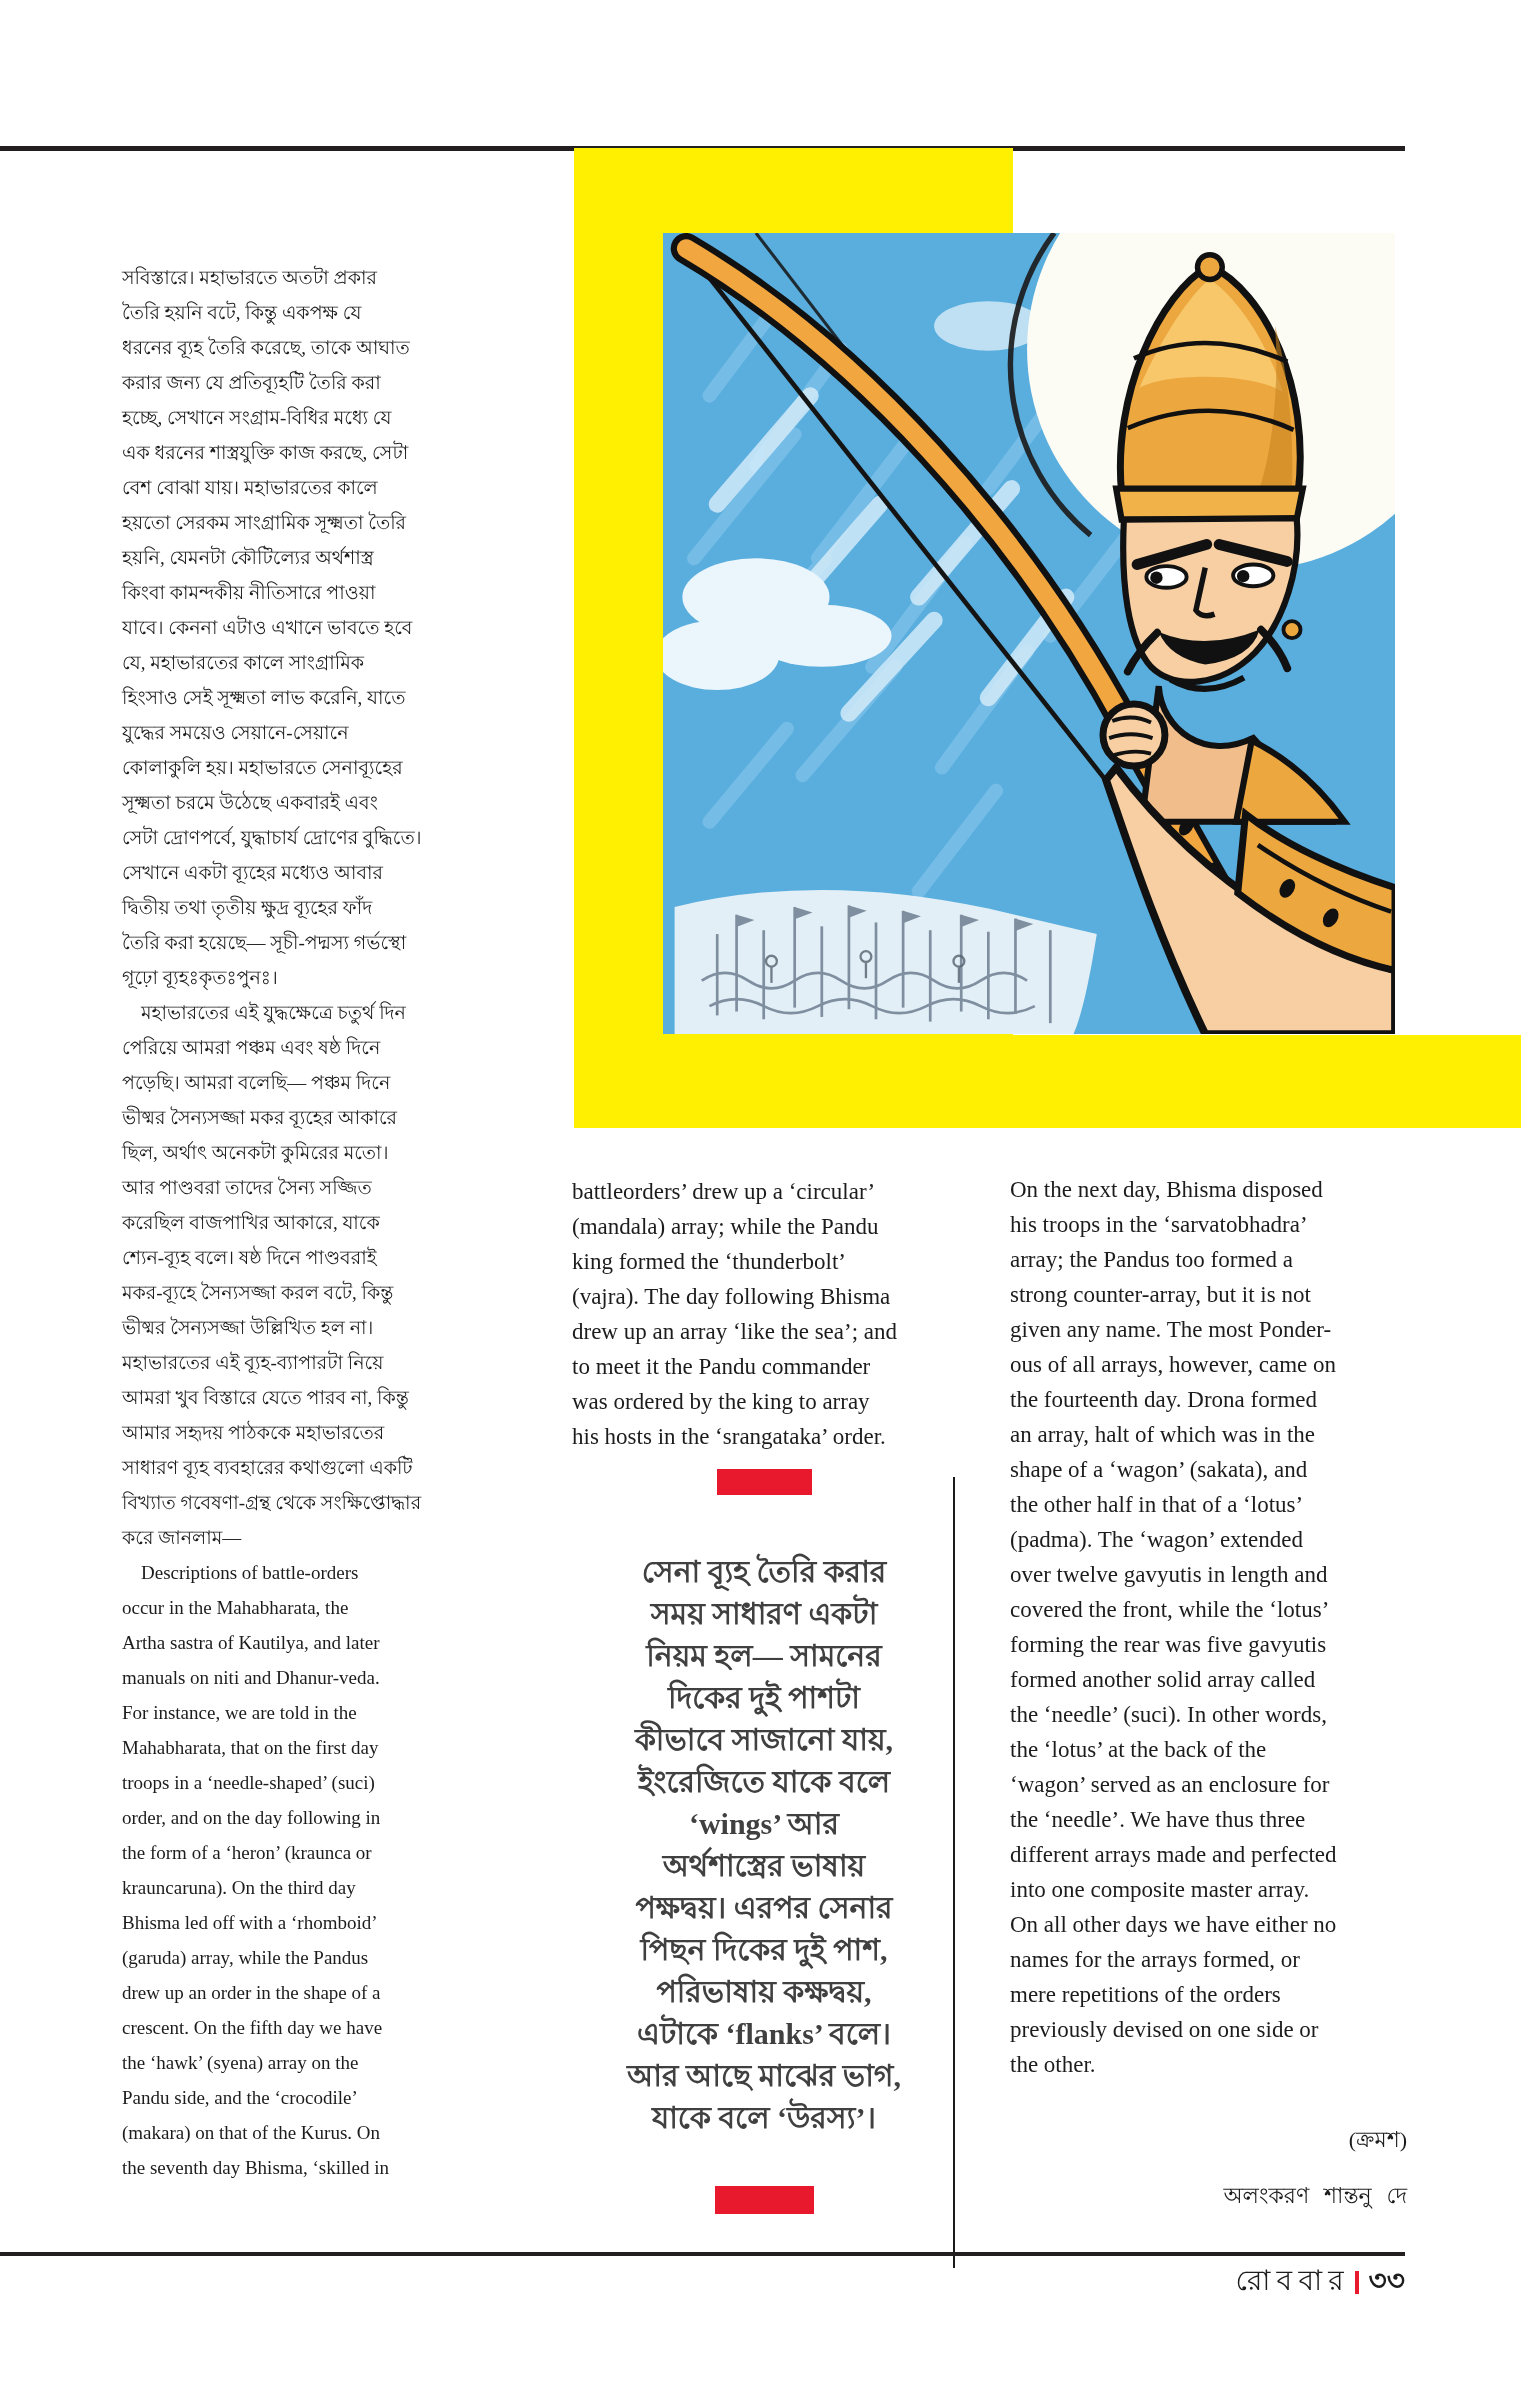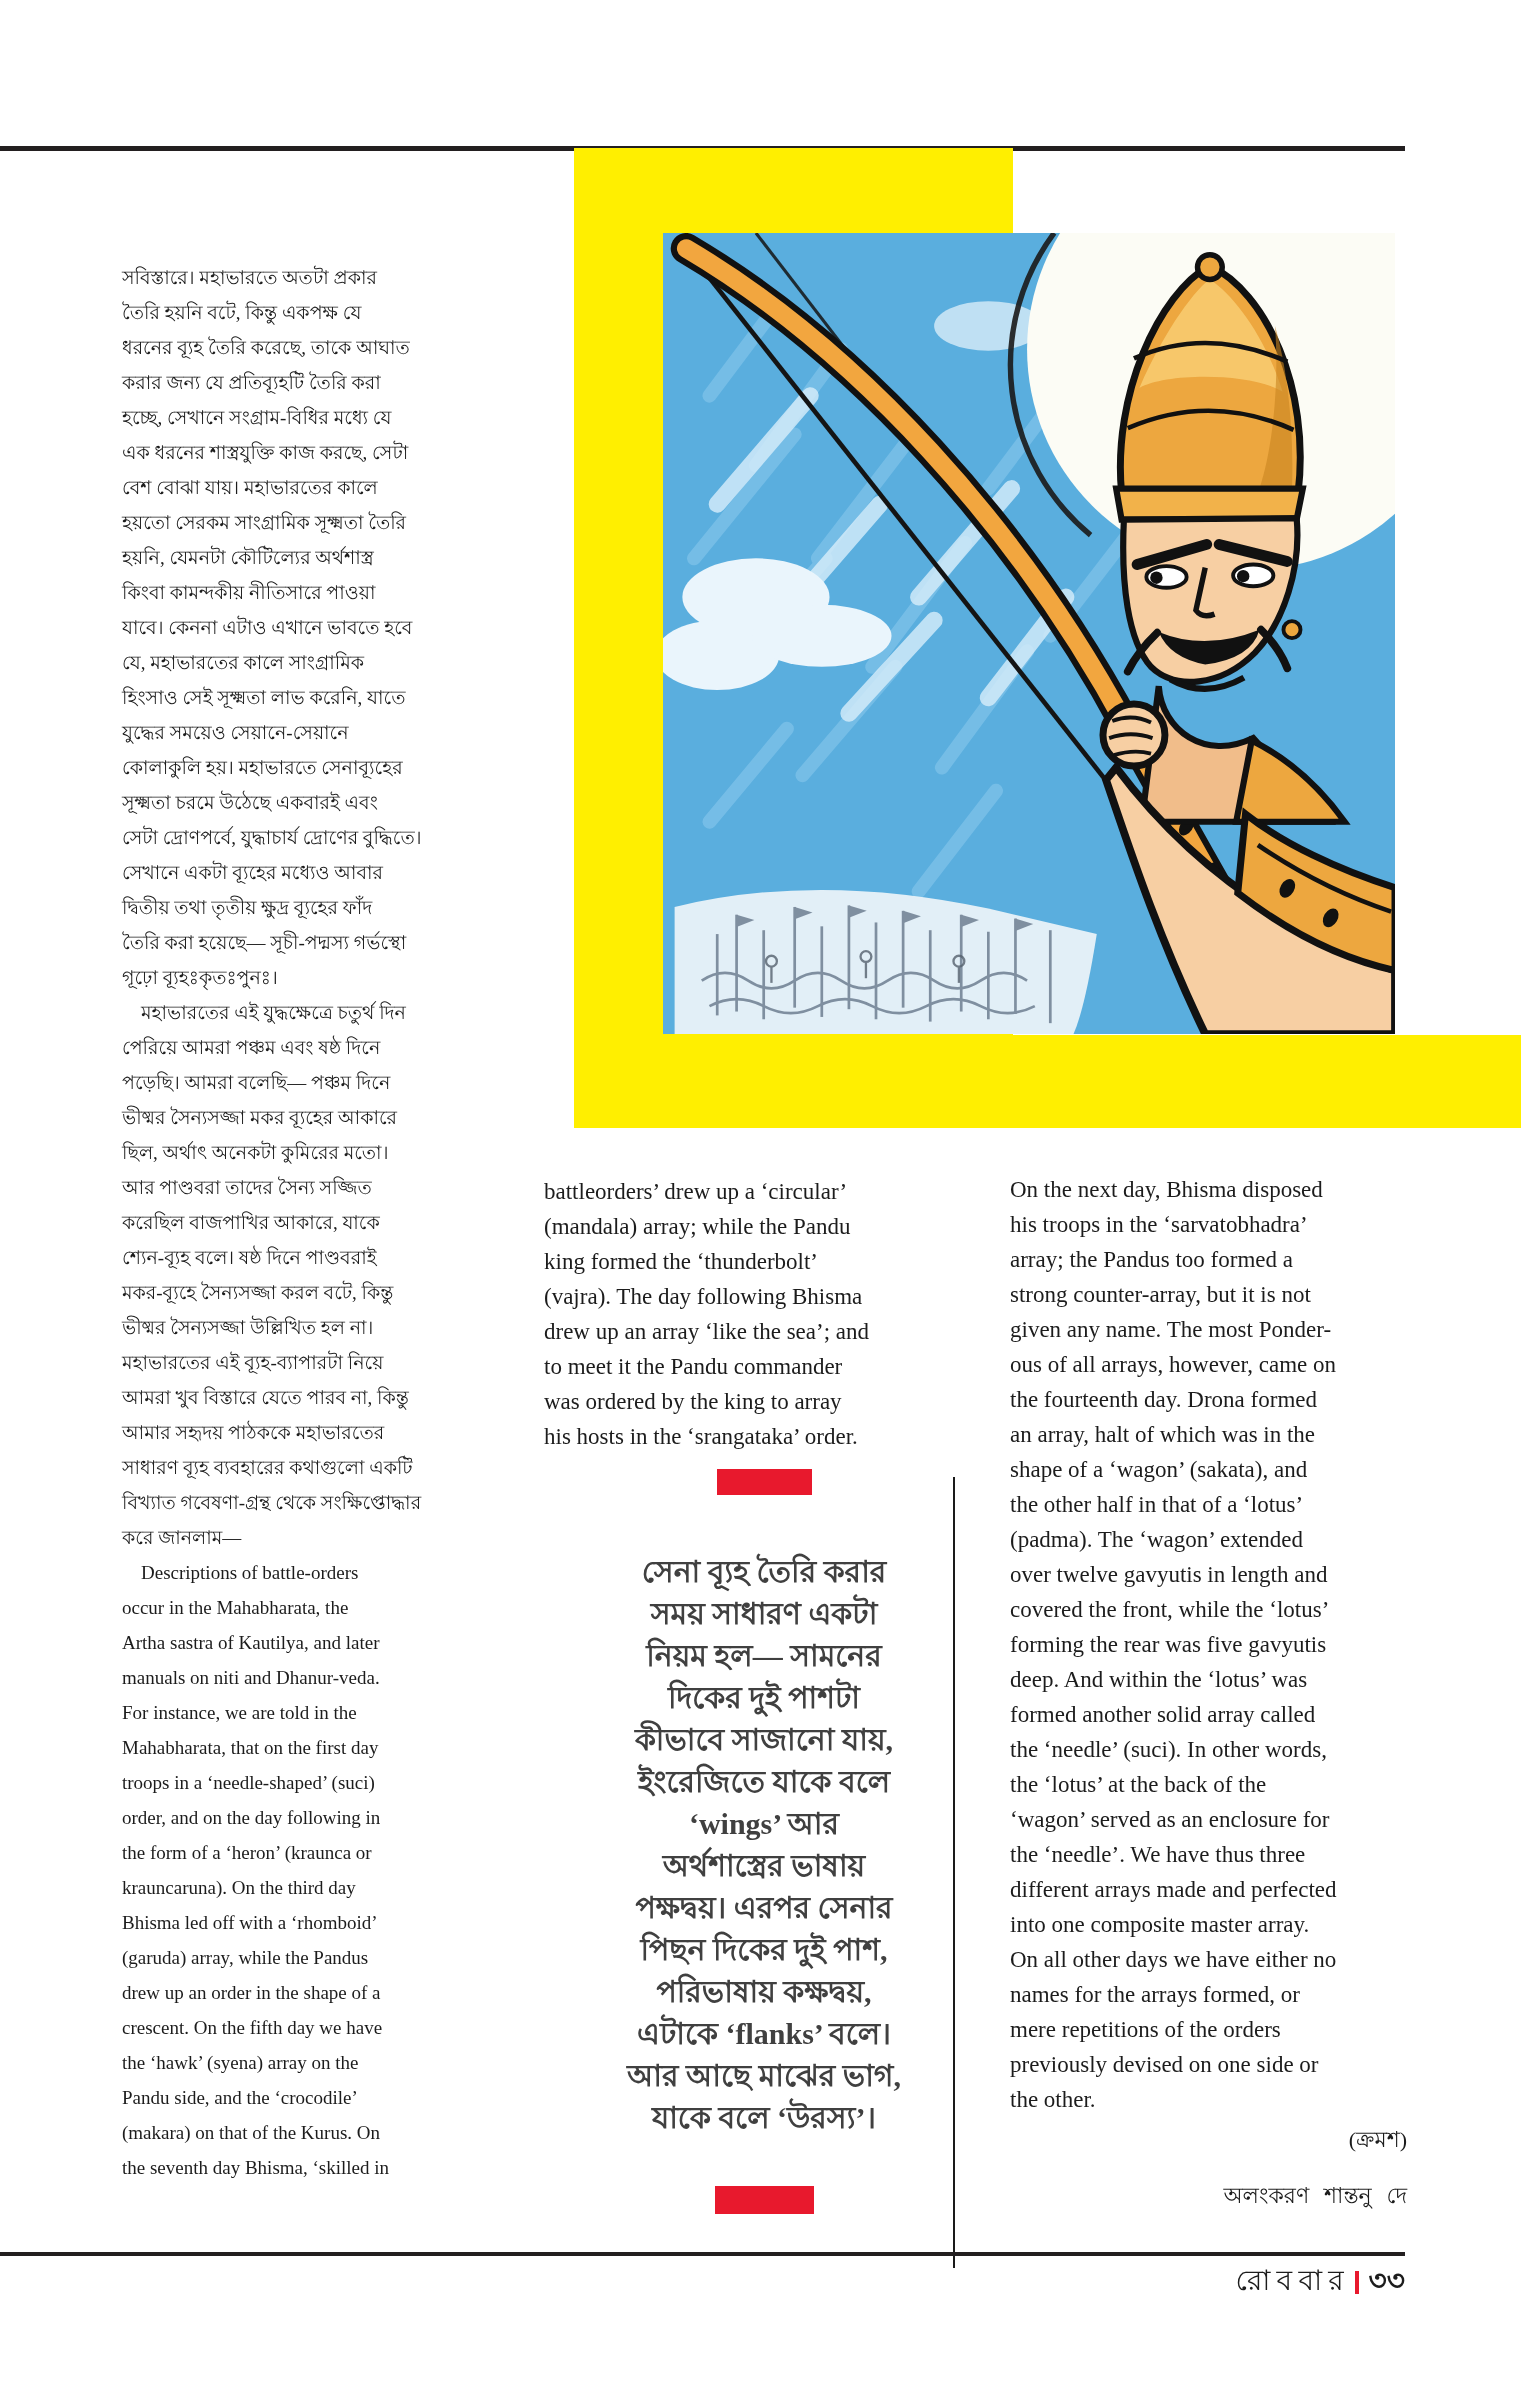--- a/index.html
+++ b/index.html
@@ -20,21 +20,21 @@
   #top-rule{left:0;top:146px;width:1405px;height:4.7px;background:#231f20;}
   #footer-rule{left:0;top:2252px;width:1405px;height:3.9px;background:#231f20;}
   #yellow-vert{left:574px;top:148px;width:439px;height:980px;background:var(--yellow);}
   #yellow-band{left:1013px;top:1035px;width:508px;height:93px;background:var(--yellow);}
   #illustration{left:663px;top:233px;width:732px;height:801px;}
   #illustration svg{display:block;width:100%;height:100%;}
 
   .line{white-space:pre;}
   #col-left{left:122px;top:260px;width:425px;font-size:19px;}
   #col-left .line{line-height:35px;height:35px;}
-  #col-mid{left:544px;top:1174px;width:383px;font-size:23px;}
+  #col-mid{left:572px;top:1174px;width:383px;font-size:23px;}
   #col-mid .line{line-height:35px;height:35px;}
   #col-right{left:1010px;top:1172px;width:442px;font-size:23px;}
   #col-right .line{line-height:35px;height:35px;}
 
   #pull-quote{left:574px;top:1469px;width:380px;}
   .redbar{width:95px;height:26px;background:var(--red);margin:0 auto;}
   #pq-text{margin-top:56px;text-align:center;font-weight:bold;font-size:30px;color:#404040;}
   #pq-text .line{line-height:42px;height:42px;}
   #pq-bar-bottom{margin-top:47px;width:99px;height:28px;}
 
@@ -302,21 +302,20 @@
         <div class="line">given any name. The most Ponder-</div>
         <div class="line">ous of all arrays, however, came on</div>
         <div class="line">the fourteenth day. Drona formed</div>
         <div class="line">an array, halt of which was in the</div>
         <div class="line">shape of a ‘wagon’ (sakata), and</div>
         <div class="line">the other half in that of a ‘lotus’</div>
         <div class="line">(padma). The ‘wagon’ extended</div>
         <div class="line">over twelve gavyutis in length and</div>
         <div class="line">covered the front, while the ‘lotus’</div>
         <div class="line">forming the rear was five gavyutis</div>
-        <div class="line">deep. And within the ‘lotus’ was</div>
         <div class="line">formed another solid array called</div>
         <div class="line">the ‘needle’ (suci). In other words,</div>
         <div class="line">the ‘lotus’ at the back of the</div>
         <div class="line">‘wagon’ served as an enclosure for</div>
         <div class="line">the ‘needle’. We have thus three</div>
         <div class="line">different arrays made and perfected</div>
         <div class="line">into one composite master array.</div>
         <div class="line">On all other days we have either no</div>
         <div class="line">names for the arrays formed, or</div>
         <div class="line">mere repetitions of the orders</div>

